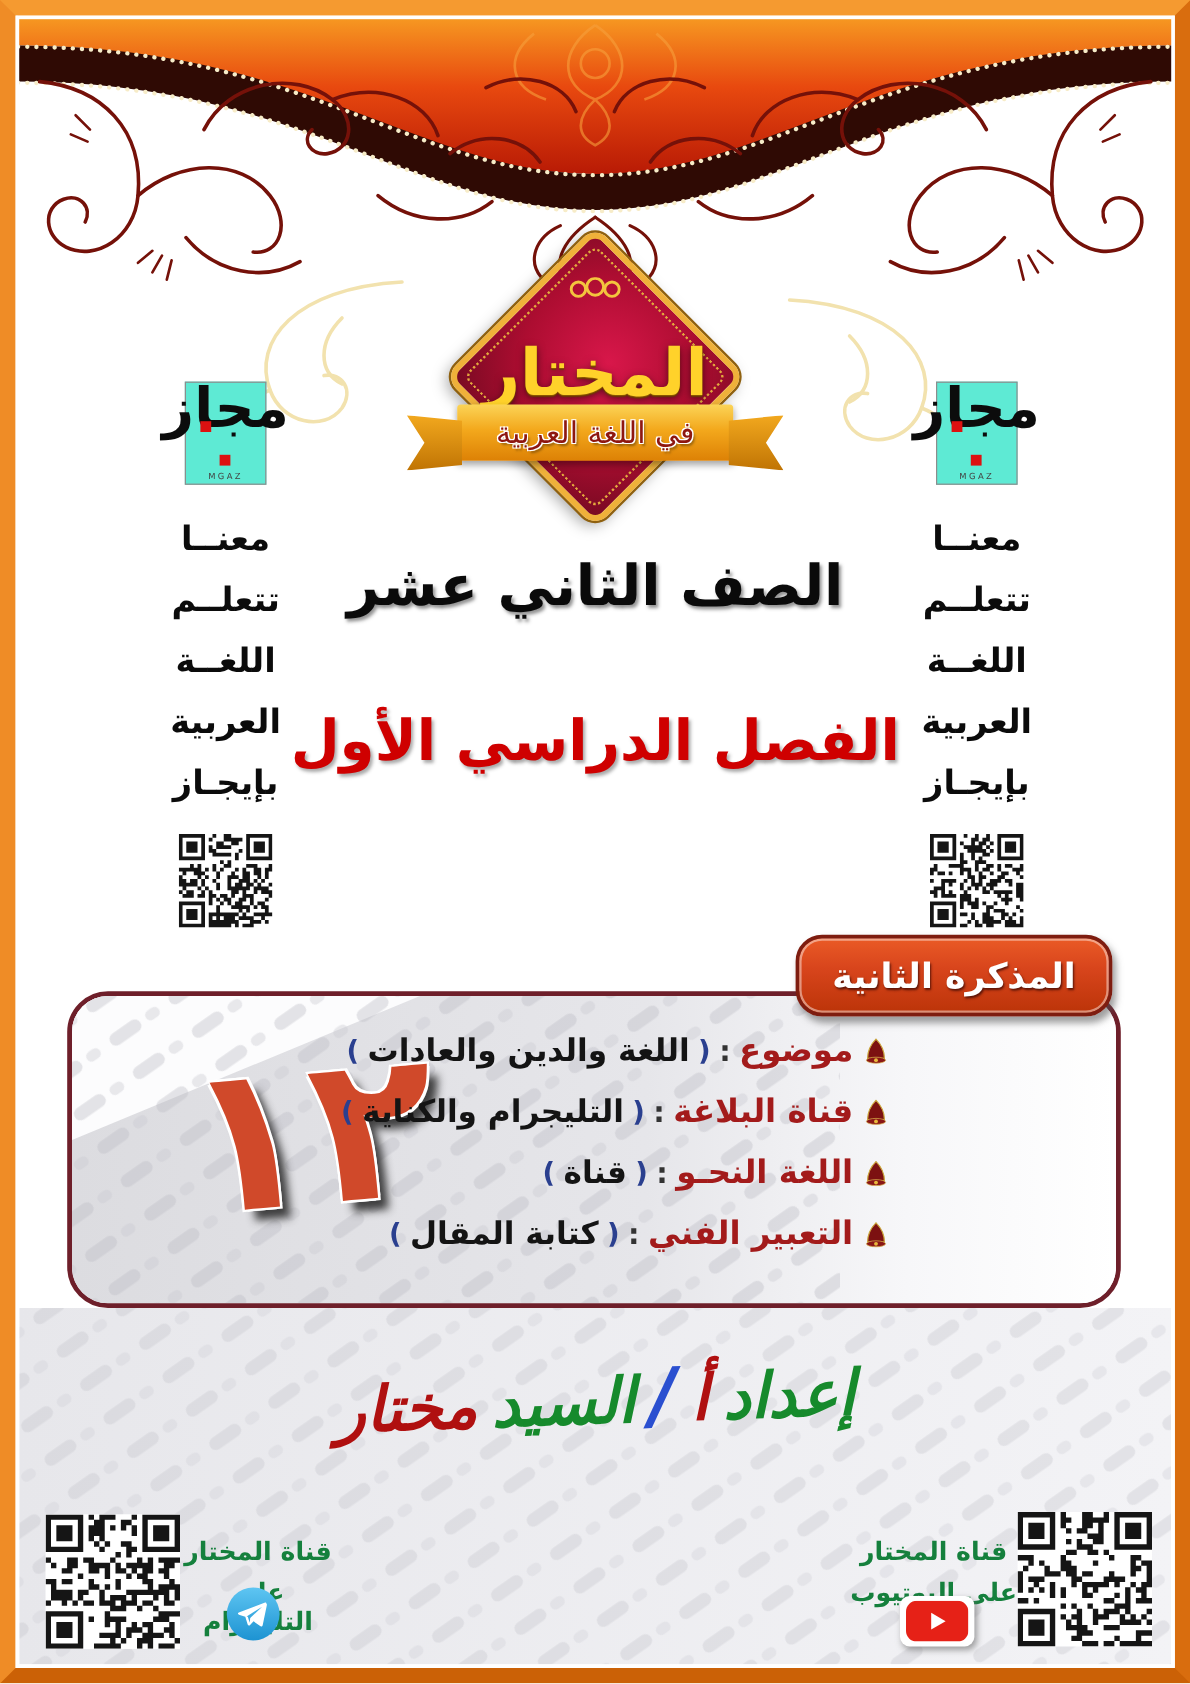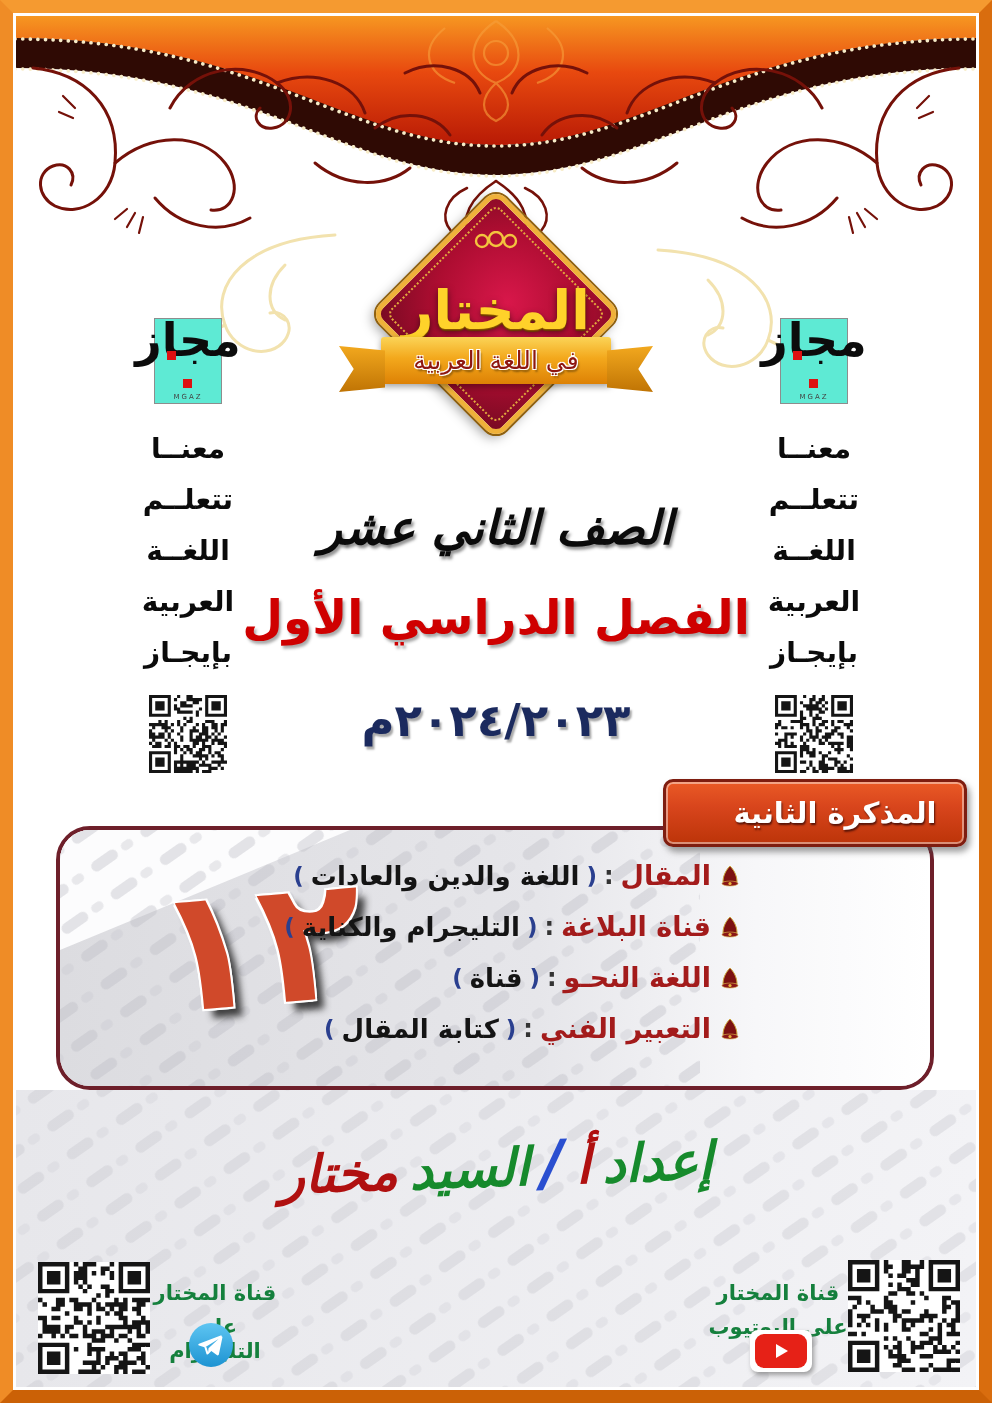--- a/index.html
+++ b/index.html
@@ -43,29 +43,29 @@
   .mgaz-name{position:absolute;left:50%;top:-6px;transform:translateX(-50%);
              font-size:46px;font-weight:bold;color:#0c0c0c;letter-spacing:-2px;white-space:nowrap;}
   .mgaz-sq{position:absolute;width:9px;height:9px;background:#dd1111;}
   .sq1{left:12px;top:32px;} .sq2{left:28px;top:60px;}
   .mgaz-latin{position:absolute;bottom:2px;left:0;width:100%;font-size:7px;letter-spacing:2px;color:#444;}
   .slogan{margin-top:28px;display:flex;flex-direction:column;gap:18px;
           font-size:28px;font-weight:bold;color:#0b0b0b;direction:rtl;}
   .qr-side{display:block;width:78px;height:78px;margin:26px auto 0;background:#fff;}
   
   .title{position:absolute;left:0;right:0;text-align:center;font-weight:bold;direction:rtl;z-index:2;}
-  .grade{top:500px;font-size:47px;color:#0a0a0a;text-shadow:2px 3px 3px rgba(40,40,40,.5);font-style:italic;}
+  .grade{top:461px;font-size:47px;color:#0a0a0a;text-shadow:2px 3px 3px rgba(40,40,40,.5);}
   .semester{top:590px;font-size:47px;color:#cf0000;text-shadow:2px 3px 3px rgba(40,40,40,.4);}
   .year{top:694px;font-size:45px;color:#1b2a5e;text-shadow:2px 3px 2px rgba(40,40,40,.4);}
   
   .banner{position:absolute;left:663px;top:779px;width:258px;height:62px;z-index:6;
-          display:flex;align-items:center;justify-content:center;border-radius:10px;
+          display:flex;align-items:center;justify-content:center;border-radius:22px;
           background:linear-gradient(180deg,#ea5a26 0%,#d8451c 40%,#bc3409 100%);
           border:3px solid #7e1d10;
-          box-shadow:inset 0 0 0 2px rgba(255,255,255,.45),3px 5px 6px rgba(80,80,80,.55);padding-left:40px;}
+          box-shadow:inset 0 0 0 2px rgba(255,255,255,.45),3px 5px 6px rgba(80,80,80,.55);}
   .banner span{font-size:29px;font-weight:bold;color:#fff;text-shadow:1px 2px 2px rgba(60,10,5,.8);}
   
   .nbox{position:absolute;left:56px;top:826px;width:870px;height:256px;z-index:3;
         border:4px solid #6e1f2a;border-radius:34px;overflow:hidden;background:#ececef;}
   .nbox .tex{position:absolute;inset:0;}
   .numeral{position:absolute;left:95px;top:30px;font-size:170px;line-height:1;font-weight:bold;
            color:#d0492a;transform:rotate(-5deg);direction:rtl;
            text-shadow:-2px -2px 0 #fff,2px -2px 0 #fff,-2px 2px 0 #fff,2px 2px 0 #fff,8px 10px 7px rgba(35,35,35,.85);}
   .topics{position:absolute;top:30px;right:190px;display:flex;flex-direction:column;gap:20px;
           direction:rtl;align-items:flex-start;}
@@ -204,21 +204,20 @@
       <span>بإيجـاز</span>
     </div>
     <svg class="qr qr-side" viewBox="0 0 25 25">
         <rect width="25" height="25" fill="#ffffff"></rect>
         <path d="M0 0h1v1h-1zM1 0h1v1h-1zM2 0h1v1h-1zM3 0h1v1h-1zM4 0h1v1h-1zM5 0h1v1h-1zM6 0h1v1h-1zM9 0h1v1h-1zM12 0h1v1h-1zM15 0h1v1h-1zM18 0h1v1h-1zM19 0h1v1h-1zM20 0h1v1h-1zM21 0h1v1h-1zM22 0h1v1h-1zM23 0h1v1h-1zM24 0h1v1h-1zM0 1h1v1h-1zM6 1h1v1h-1zM11 1h1v1h-1zM12 1h1v1h-1zM14 1h1v1h-1zM15 1h1v1h-1zM18 1h1v1h-1zM24 1h1v1h-1zM0 2h1v1h-1zM2 2h1v1h-1zM3 2h1v1h-1zM4 2h1v1h-1zM6 2h1v1h-1zM8 2h1v1h-1zM11 2h1v1h-1zM13 2h1v1h-1zM14 2h1v1h-1zM16 2h1v1h-1zM18 2h1v1h-1zM20 2h1v1h-1zM21 2h1v1h-1zM22 2h1v1h-1zM24 2h1v1h-1zM0 3h1v1h-1zM2 3h1v1h-1zM3 3h1v1h-1zM4 3h1v1h-1zM6 3h1v1h-1zM9 3h1v1h-1zM10 3h1v1h-1zM11 3h1v1h-1zM12 3h1v1h-1zM13 3h1v1h-1zM15 3h1v1h-1zM18 3h1v1h-1zM20 3h1v1h-1zM21 3h1v1h-1zM22 3h1v1h-1zM24 3h1v1h-1zM0 4h1v1h-1zM2 4h1v1h-1zM3 4h1v1h-1zM4 4h1v1h-1zM6 4h1v1h-1zM10 4h1v1h-1zM11 4h1v1h-1zM12 4h1v1h-1zM13 4h1v1h-1zM14 4h1v1h-1zM16 4h1v1h-1zM18 4h1v1h-1zM20 4h1v1h-1zM21 4h1v1h-1zM22 4h1v1h-1zM24 4h1v1h-1zM0 5h1v1h-1zM6 5h1v1h-1zM8 5h1v1h-1zM11 5h1v1h-1zM14 5h1v1h-1zM15 5h1v1h-1zM18 5h1v1h-1zM24 5h1v1h-1zM0 6h1v1h-1zM1 6h1v1h-1zM2 6h1v1h-1zM3 6h1v1h-1zM4 6h1v1h-1zM5 6h1v1h-1zM6 6h1v1h-1zM8 6h1v1h-1zM11 6h1v1h-1zM13 6h1v1h-1zM18 6h1v1h-1zM19 6h1v1h-1zM20 6h1v1h-1zM21 6h1v1h-1zM22 6h1v1h-1zM23 6h1v1h-1zM24 6h1v1h-1zM8 7h1v1h-1zM9 7h1v1h-1zM12 7h1v1h-1zM13 7h1v1h-1zM14 7h1v1h-1zM1 8h1v1h-1zM5 8h1v1h-1zM6 8h1v1h-1zM7 8h1v1h-1zM8 8h1v1h-1zM12 8h1v1h-1zM15 8h1v1h-1zM16 8h1v1h-1zM18 8h1v1h-1zM20 8h1v1h-1zM21 8h1v1h-1zM24 8h1v1h-1zM0 9h1v1h-1zM1 9h1v1h-1zM8 9h1v1h-1zM9 9h1v1h-1zM10 9h1v1h-1zM12 9h1v1h-1zM14 9h1v1h-1zM15 9h1v1h-1zM18 9h1v1h-1zM22 9h1v1h-1zM23 9h1v1h-1zM24 9h1v1h-1zM0 10h1v1h-1zM2 10h1v1h-1zM3 10h1v1h-1zM5 10h1v1h-1zM8 10h1v1h-1zM10 10h1v1h-1zM13 10h1v1h-1zM16 10h1v1h-1zM19 10h1v1h-1zM20 10h1v1h-1zM23 10h1v1h-1zM10 11h1v1h-1zM11 11h1v1h-1zM13 11h1v1h-1zM14 11h1v1h-1zM18 11h1v1h-1zM19 11h1v1h-1zM24 11h1v1h-1zM0 12h1v1h-1zM3 12h1v1h-1zM4 12h1v1h-1zM5 12h1v1h-1zM6 12h1v1h-1zM9 12h1v1h-1zM11 12h1v1h-1zM13 12h1v1h-1zM16 12h1v1h-1zM17 12h1v1h-1zM18 12h1v1h-1zM20 12h1v1h-1zM21 12h1v1h-1zM3 13h1v1h-1zM5 13h1v1h-1zM8 13h1v1h-1zM11 13h1v1h-1zM12 13h1v1h-1zM13 13h1v1h-1zM15 13h1v1h-1zM16 13h1v1h-1zM17 13h1v1h-1zM21 13h1v1h-1zM23 13h1v1h-1zM24 13h1v1h-1zM1 14h1v1h-1zM2 14h1v1h-1zM3 14h1v1h-1zM8 14h1v1h-1zM10 14h1v1h-1zM12 14h1v1h-1zM14 14h1v1h-1zM16 14h1v1h-1zM23 14h1v1h-1zM24 14h1v1h-1zM0 15h1v1h-1zM1 15h1v1h-1zM3 15h1v1h-1zM5 15h1v1h-1zM9 15h1v1h-1zM14 15h1v1h-1zM15 15h1v1h-1zM17 15h1v1h-1zM18 15h1v1h-1zM19 15h1v1h-1zM20 15h1v1h-1zM21 15h1v1h-1zM23 15h1v1h-1zM24 15h1v1h-1zM1 16h1v1h-1zM3 16h1v1h-1zM4 16h1v1h-1zM5 16h1v1h-1zM6 16h1v1h-1zM8 16h1v1h-1zM9 16h1v1h-1zM10 16h1v1h-1zM18 16h1v1h-1zM20 16h1v1h-1zM23 16h1v1h-1zM24 16h1v1h-1zM8 17h1v1h-1zM9 17h1v1h-1zM10 17h1v1h-1zM12 17h1v1h-1zM19 17h1v1h-1zM20 17h1v1h-1zM21 17h1v1h-1zM24 17h1v1h-1zM0 18h1v1h-1zM1 18h1v1h-1zM2 18h1v1h-1zM3 18h1v1h-1zM4 18h1v1h-1zM5 18h1v1h-1zM6 18h1v1h-1zM8 18h1v1h-1zM10 18h1v1h-1zM11 18h1v1h-1zM12 18h1v1h-1zM14 18h1v1h-1zM17 18h1v1h-1zM20 18h1v1h-1zM0 19h1v1h-1zM6 19h1v1h-1zM8 19h1v1h-1zM11 19h1v1h-1zM12 19h1v1h-1zM15 19h1v1h-1zM16 19h1v1h-1zM23 19h1v1h-1zM0 20h1v1h-1zM2 20h1v1h-1zM3 20h1v1h-1zM4 20h1v1h-1zM6 20h1v1h-1zM15 20h1v1h-1zM17 20h1v1h-1zM18 20h1v1h-1zM19 20h1v1h-1zM24 20h1v1h-1zM0 21h1v1h-1zM2 21h1v1h-1zM3 21h1v1h-1zM4 21h1v1h-1zM6 21h1v1h-1zM8 21h1v1h-1zM9 21h1v1h-1zM11 21h1v1h-1zM14 21h1v1h-1zM15 21h1v1h-1zM19 21h1v1h-1zM20 21h1v1h-1zM22 21h1v1h-1zM0 22h1v1h-1zM2 22h1v1h-1zM3 22h1v1h-1zM4 22h1v1h-1zM6 22h1v1h-1zM11 22h1v1h-1zM14 22h1v1h-1zM15 22h1v1h-1zM16 22h1v1h-1zM19 22h1v1h-1zM21 22h1v1h-1zM24 22h1v1h-1zM0 23h1v1h-1zM6 23h1v1h-1zM10 23h1v1h-1zM12 23h1v1h-1zM14 23h1v1h-1zM15 23h1v1h-1zM16 23h1v1h-1zM17 23h1v1h-1zM18 23h1v1h-1zM20 23h1v1h-1zM21 23h1v1h-1zM22 23h1v1h-1zM24 23h1v1h-1zM0 24h1v1h-1zM1 24h1v1h-1zM2 24h1v1h-1zM3 24h1v1h-1zM4 24h1v1h-1zM5 24h1v1h-1zM6 24h1v1h-1zM8 24h1v1h-1zM9 24h1v1h-1zM12 24h1v1h-1zM13 24h1v1h-1zM15 24h1v1h-1zM16 24h1v1h-1zM20 24h1v1h-1zM21 24h1v1h-1zM22 24h1v1h-1zM23 24h1v1h-1zM24 24h1v1h-1z" fill="#151515"></path>
       </svg>
   </div>
 
   <div class="title grade">الصف الثاني عشر</div>
   <div class="title semester">الفصل الدراسي الأول</div>
-  <div class="title year">٢٠٢٤/٢٠٢٣م</div>
 
   <div class="banner">
     <span dir="rtl">المذكرة الثانية</span>
   </div>
 
   <div class="nbox">
     <svg class="tex" viewBox="0 0 870 256" preserveAspectRatio="none">
       <defs>
         <linearGradient id="bg1" x1="0" y1="0" x2="1" y2="0">
           <stop offset="0" stop-color="#dcdce0"></stop>
@@ -238,21 +237,21 @@
     <div class="numeral">١٢</div>
     <div class="topics">
       <div class="topic-row">
         <span class="bell">
             <svg width="20" height="22" viewBox="0 0 20 22">
               <path d="M10 1 C5 6 3 12 3 17 L17 17 C17 12 15 6 10 1 Z" fill="#7c1111" stroke="#caa43a" stroke-width="1"></path>
               <ellipse cx="10" cy="18.5" rx="8" ry="2.5" fill="#8a1616" stroke="#d8b04a" stroke-width=".6"></ellipse>
               <circle cx="10" cy="18.5" r="1.6" fill="#e8b93c"></circle>
             </svg>
           </span>
-        <span class="t-label">المقال</span>
+        <span class="t-label">موضوع</span>
           <span class="t-colon"> : </span>
           <span class="t-paren">( </span>
           <span class="t-value">اللغة والدين والعادات</span>
           <span class="t-paren"> )</span>
       </div>
       <div class="topic-row">
         <span class="bell">
             <svg width="20" height="22" viewBox="0 0 20 22">
               <path d="M10 1 C5 6 3 12 3 17 L17 17 C17 12 15 6 10 1 Z" fill="#7c1111" stroke="#caa43a" stroke-width="1"></path>
               <ellipse cx="10" cy="18.5" rx="8" ry="2.5" fill="#8a1616" stroke="#d8b04a" stroke-width=".6"></ellipse>

